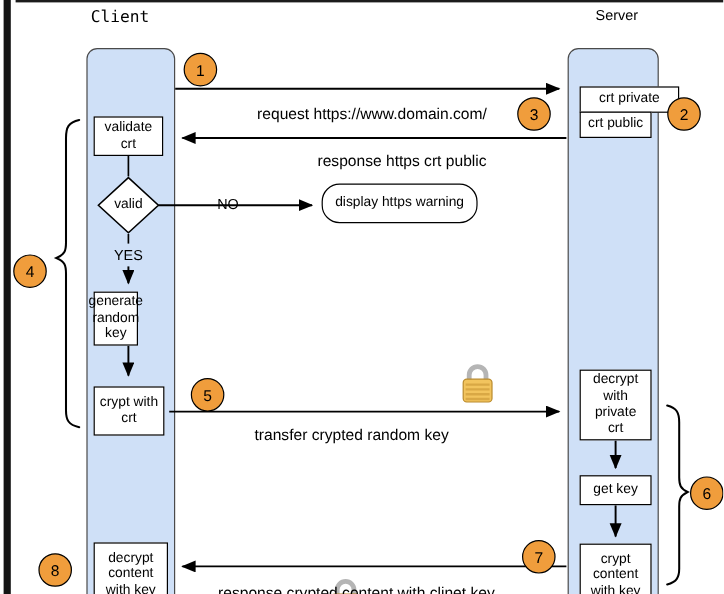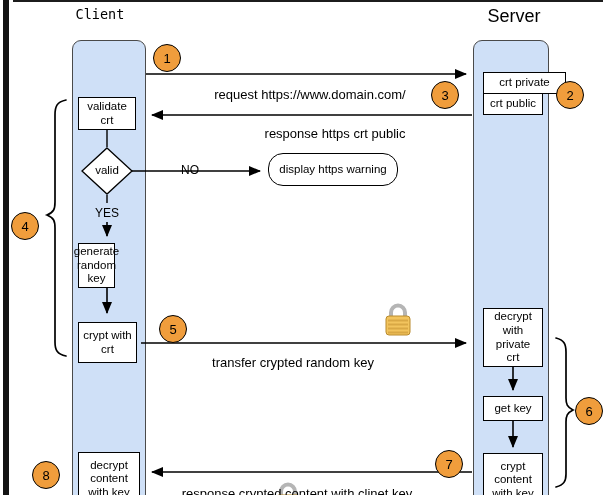--- a/index.html
+++ b/index.html
@@ -4,21 +4,21 @@
 <style>
   html,body{margin:0;padding:0;background:#ffffff;}
   .stage{position:relative;width:603px;height:495px;background:#ffffff;overflow:hidden;
          font-family:"Liberation Sans",sans-serif;color:#000;}
   .frame-top{position:absolute;left:13px;top:0;width:590px;height:2px;background:#1c1c1c;}
   .frame-left{position:absolute;left:3px;top:0;width:6px;height:495px;background:#141414;}
   .lane{position:absolute;top:40px;height:470px;border:1.5px solid #4a4a4a;border-radius:9px;
         background:#cfe0f7;box-sizing:border-box;}
   .lane.client{left:72px;width:74px;}
   .lane.server{left:473px;width:76px;}
-  .title{position:absolute;top:6px;font-size:18px;text-align:center;}
+  .title{position:absolute;top:6px;font-size:12px;text-align:center;}
   .title.client{left:60px;width:80px;font-family:"DejaVu Sans Mono",monospace;font-size:13.5px;}
   .title.server{left:474px;width:80px;}
   .node{position:absolute;background:#ffffff;border:1.2px solid #000;box-sizing:border-box;
         display:flex;align-items:center;justify-content:center;text-align:center;
         font-size:11.5px;line-height:1.18;white-space:pre-line;z-index:3;}
   .badge{position:absolute;width:28px;height:28px;border-radius:50%;background:#f09d3c;
          border:1.2px solid #000;box-sizing:border-box;display:flex;align-items:center;
          justify-content:center;font-size:13px;z-index:4;}
   .msg{position:absolute;font-size:13px;text-align:center;z-index:3;margin-top:40px;}
   .flowlabel{position:absolute;font-size:12px;text-align:center;z-index:3;}

